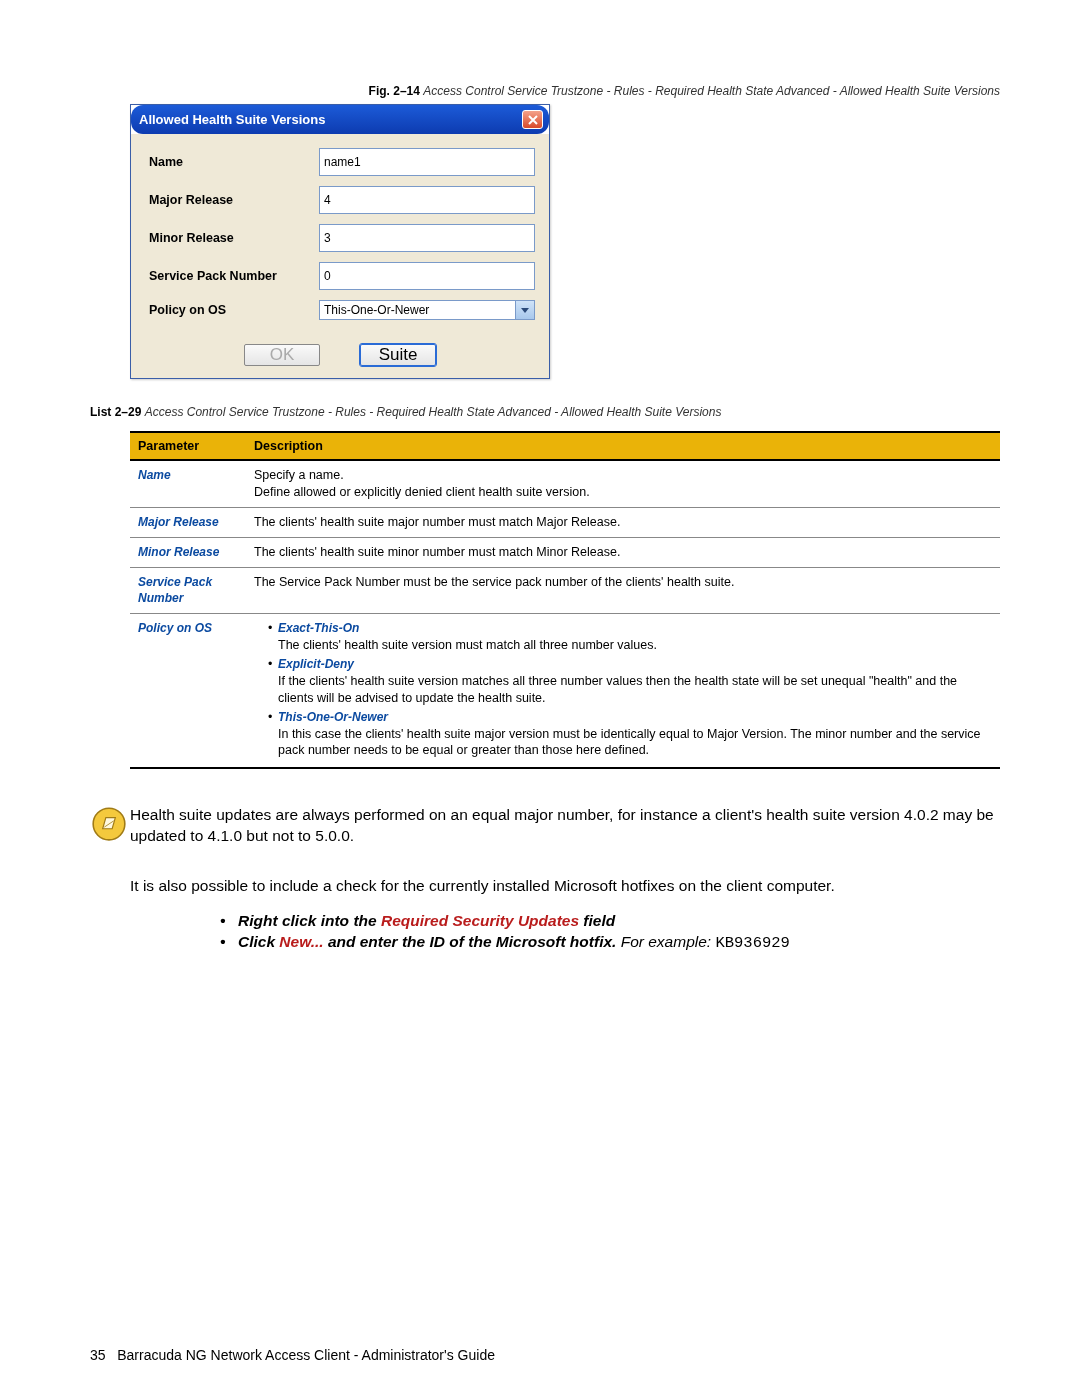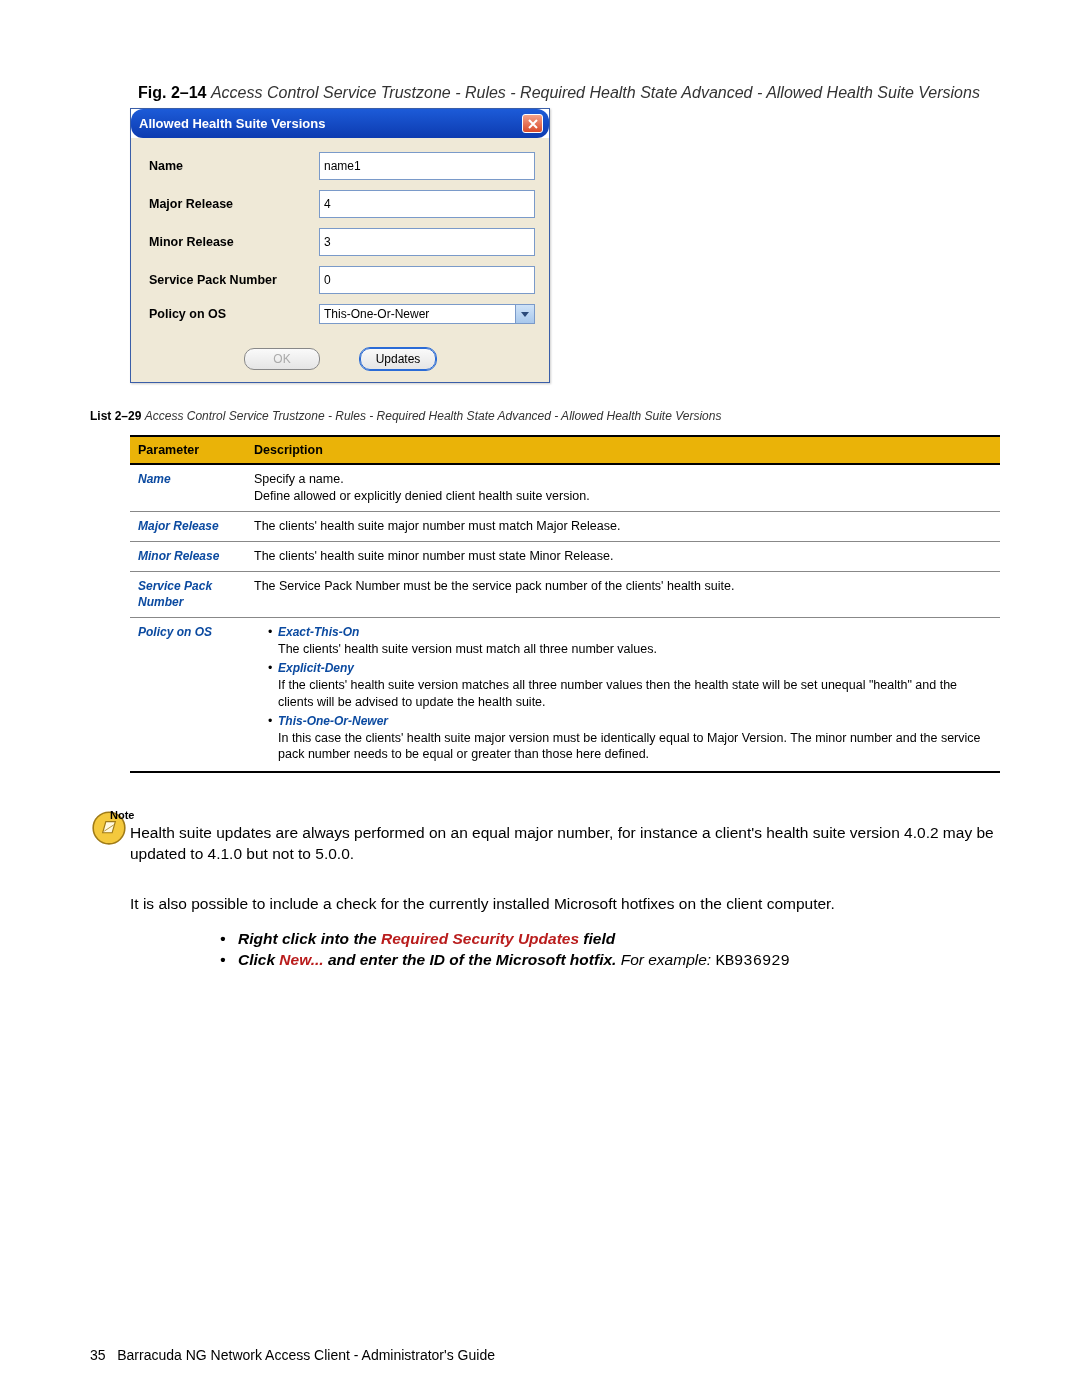--- a/index.html
+++ b/index.html
@@ -16,22 +16,23 @@
     min-height: 1397px;
     position: relative;
   }
   .intro {
     font-size: 15.5px;
     color: #000;
     margin-bottom: 20px;
   }
   .kw { color: #0b4aa0; font-weight: bold; font-style: italic; }
   .fig-caption {
-    font-size: 16px;
+    font-size: 12px;
     margin: 4px 0 6px 8px;
+    text-align: right;
   }
   .fig-caption b { font-weight: bold; font-style: normal; }
   .fig-caption span.italic { font-style: italic; color: #333; }
   
   .dialog {
     width: 418px;
     border: 1px solid #3a5ea8;
     box-shadow: 1px 1px 2px rgba(0,0,0,0.2);
   }
   .titlebar {
@@ -99,24 +100,24 @@
   .dialog-buttons {
     background: #efe9d7;
     padding: 0 14px 12px 14px;
     display:flex;
     justify-content:center;
     gap: 40px;
   }
   .dbtn {
     width: 76px;
     height: 22px;
-    font-size: 12px;
+    font-size: 17px;
     border: 1px solid #888;
     background: linear-gradient(#fafafa,#e5e5e5);
-    border-radius: 10px;
+    border-radius: 2px;
     box-sizing: border-box;
     padding: 0;
     cursor: pointer;
   }
   .dbtn.disabled { color: #aaa; cursor: default; }
   .dbtn.focus { outline: 1px solid #2a6bd6; outline-offset: 0; border:1px solid #2a6bd6; }
   .list-caption { font-size: 12px; margin-top: 26px; margin-left: -40px;}
   .list-caption b { font-weight: bold; }
   .list-caption span.italic { font-style: italic; color:#333;}
   
@@ -234,21 +235,21 @@
       <div class="formrow">
         <label>Policy on OS</label>
         <div class="select">
           <div class="sel-text">This-One-Or-Newer</div>
           <div class="sel-btn"></div>
         </div>
       </div>
     </div>
     <div class="dialog-buttons">
       <button class="dbtn disabled">OK</button>
-      <button class="dbtn focus">Updates</button>
+      <button class="dbtn focus">Suite</button>
     </div>
   </div>
 
   <p class="list-caption">
     <b>List 2–29</b> <span class="italic">Access Control Service Trustzone - Rules - Required Health State Advanced - Allowed Health Suite Versions</span>
   </p>
 
   <table class="param">
     <thead>
       <tr>
@@ -260,21 +261,21 @@
     <tr>
           <td><span class="paramname">Name</span></td>
           <td>Specify a name.<br>Define allowed or explicitly denied client health suite version.</td>
         </tr>
         <tr>
           <td><span class="paramname">Major Release</span></td>
           <td>The clients' health suite major number must match Major Release.</td>
         </tr>
         <tr>
           <td><span class="paramname">Minor Release</span></td>
-          <td>The clients' health suite minor number must state Minor Release.</td>
+          <td>The clients' health suite minor number must match Minor Release.</td>
         </tr>
         <tr>
           <td><span class="paramname">Service Pack Number</span></td>
           <td>The Service Pack Number must be the service pack number of the clients' health suite.</td>
         </tr>
         <tr>
           <td><span class="paramname">Policy on OS</span></td>
           <td>
             <ul class="pol">
               <li><span class="bul">Exact-This-On</span><span class="desc">The clients' health suite version must match all three number values.</span></li>
@@ -288,21 +289,20 @@
 
   <div class="note-block">
     <div class="note-icon">
       <svg viewBox="0 0 48 48">
         <circle cx="24" cy="24" r="20" fill="#f4c93d" stroke="#a07b16" stroke-width="2"></circle>
         <path d="M16 30 L20 16 L32 16 L28 30 Z" fill="#fff9e0" stroke="#a07b16" stroke-width="1.5"></path>
         <path d="M18 28 L30 20" stroke="#a07b16" stroke-width="1"></path>
       </svg>
     </div>
     <div class="note-text">
-      <span class="note-label">Note</span>
       <span class="body">Health suite updates are always performed on an equal major number, for instance a client's health suite version 4.0.2 may be updated to 4.1.0 but not to 5.0.0.</span>
     </div>
   </div>
 
   <p class="paragraph">It is also possible to include a check for the currently installed Microsoft hotfixes on the client computer.</p>
 
   <ul class="instr">
     <li>
       <span>Right click into the </span><span class="link">Required Security Updates</span><span> field</span>
     </li>

